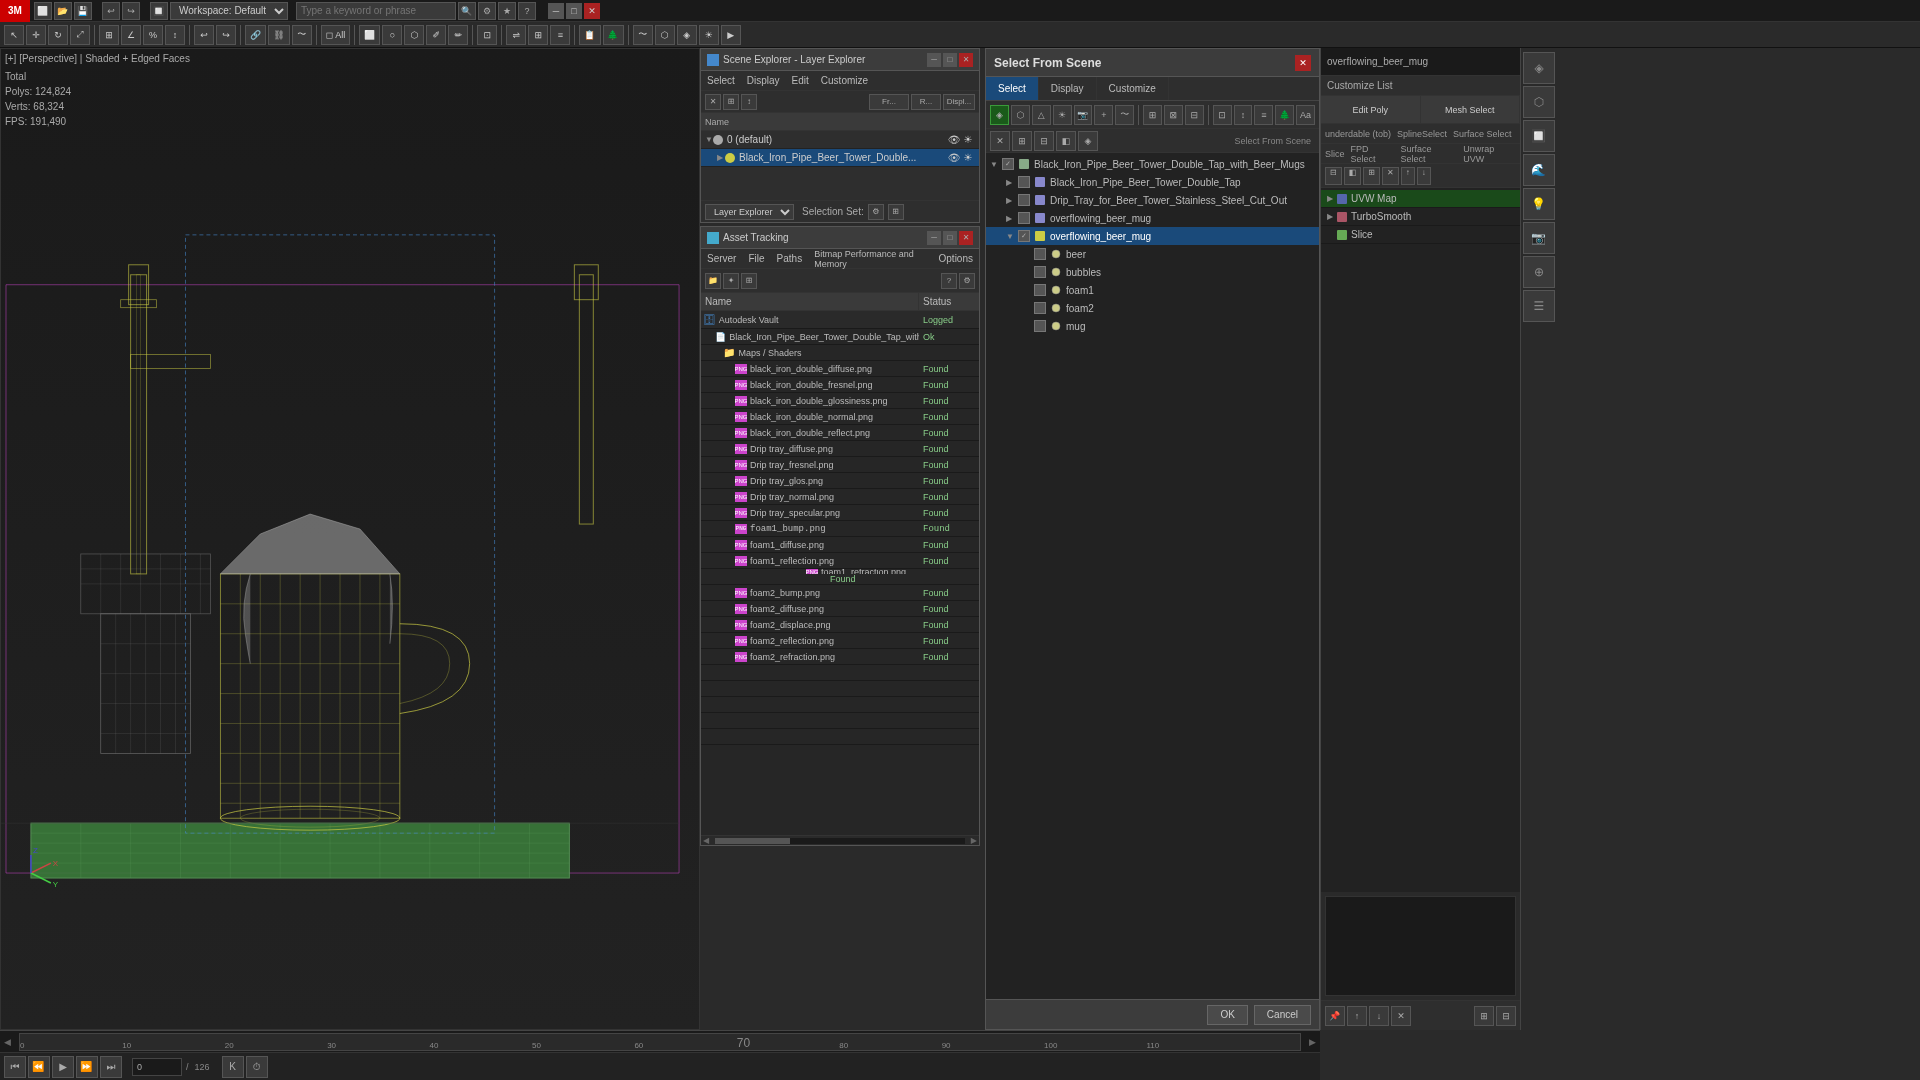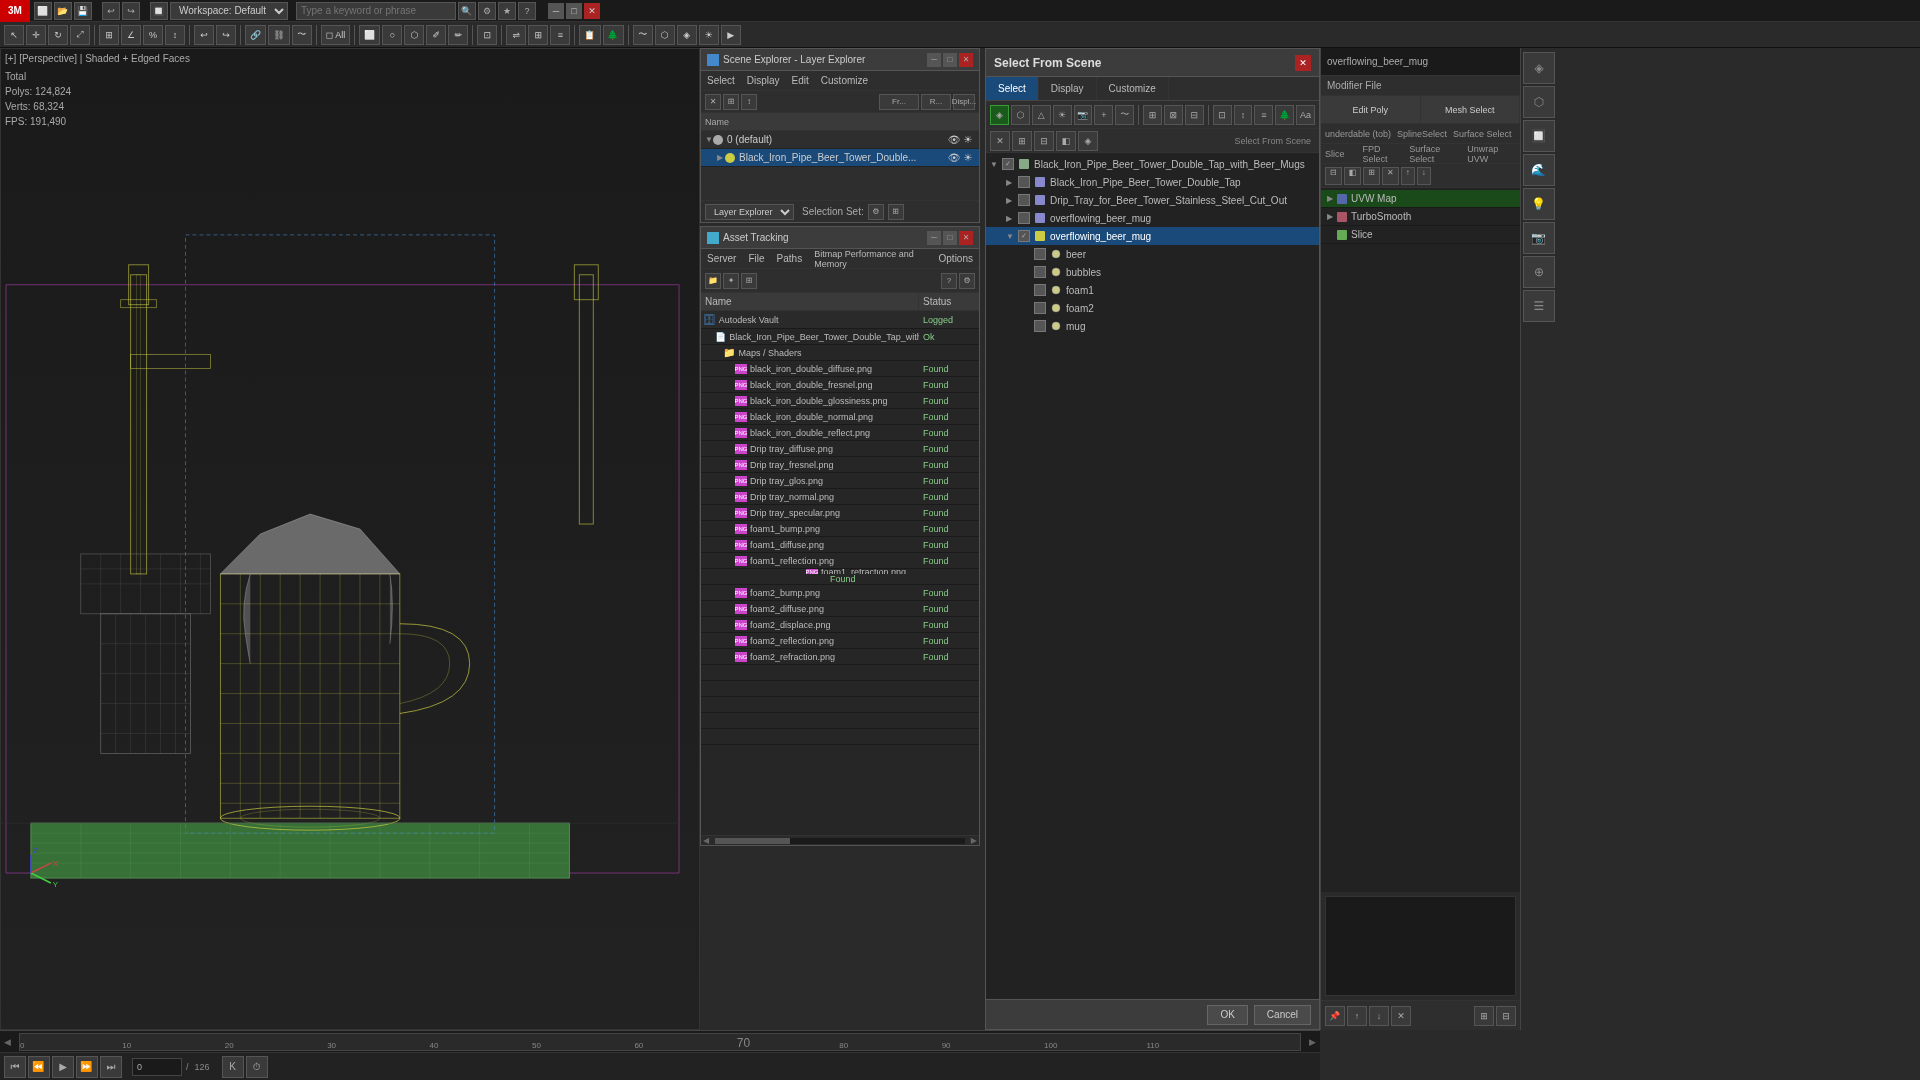--- a/index.html
+++ b/index.html
@@ -849,21 +849,21 @@
     <span class="panel-menu-item">Edit</span>
     <span class="panel-menu-item">Customize</span>
   </div>
   <div class="panel-toolbar">
     <div class="panel-tool-btn">✕</div>
     <div class="panel-tool-btn">⊞</div>
     <div class="panel-tool-btn">↕</div>
     <div style="flex:1"></div>
     <div class="panel-tool-btn" style="width:40px;font-size:8px;">Fr...</div>
     <div class="panel-tool-btn" style="width:30px;font-size:8px;">R...</div>
-    <div class="panel-tool-btn" style="width:22px;font-size:8px;">Displ...</div>
+    <div class="panel-tool-btn" style="width:32px;font-size:8px;">Displ...</div>
   </div>
   <div style="display:flex; height:18px; background:#3a3a3a; border-bottom:1px solid #333; font-size:9px; color:#aaa; padding:0 4px; align-items:center;">
     <span style="flex:1;">Name</span>
   </div>
   <div class="panel-content scroll-area" style="height:calc(100% - 104px);">
     <div class="layer-item">
       <span class="layer-expand">▼</span>
       <div class="layer-icon" style="background:#aaaaaa;width:10px;height:10px;border-radius:50%;"></div>
       <span class="layer-name">0 (default)</span>
       <div class="layer-visibility">👁</div>
@@ -1007,21 +1007,21 @@
       </div>
       <div class="asset-cell-status">Found</div>
     </div>
     <div class="asset-row" style="padding-left:32px;">
       <div class="asset-cell-name">
         <div class="asset-file-icon">PNG</div>
         <span>Drip tray_specular.png</span>
       </div>
       <div class="asset-cell-status">Found</div>
     </div>
-    <div class="asset-row" style="padding-left:32px;">
+    <div class="asset-row" style="padding-left:32px;font-family:Liberation Mono, monospace;">
       <div class="asset-cell-name">
         <div class="asset-file-icon">PNG</div>
         <span>foam1_bump.png</span>
       </div>
       <div class="asset-cell-status">Found</div>
     </div>
     <div class="asset-row" style="padding-left:32px;">
       <div class="asset-cell-name">
         <div class="asset-file-icon">PNG</div>
         <span>foam1_diffuse.png</span>
@@ -1239,33 +1239,33 @@
   <div class="sfs-bottom-bar">
     <button class="sfs-action-btn">OK</button>
     <button class="sfs-action-btn">Cancel</button>
   </div>
 </div>
 
 <div id="modifier-panel">
   <div class="modifier-header">
     <span class="modifier-header-text">overflowing_beer_mug</span>
   </div>
-  <div class="modifier-list-label">Modifier File</div>
+  <div class="modifier-list-label">Customize List</div>
   <div class="modifier-buttons">
     <button class="mod-btn">Edit Poly</button>
     <button class="mod-btn">Mesh Select</button>
   </div>
   <div style="height:20px; background:#2e2e2e; display:flex; align-items:center; padding:0 4px; border-bottom:1px solid #333; font-size:9px; color:#999;">
     <span style="cursor:pointer; margin-right:6px;">underdable (tob)</span>
     <span style="cursor:pointer; margin-right:6px;">SplineSelect</span>
     <span style="cursor:pointer;">Surface Select</span>
   </div>
   <div style="height:20px; background:#2e2e2e; display:flex; align-items:center; padding:0 4px; border-bottom:1px solid #333; font-size:9px; color:#999;">
     <span style="margin-right:6px;">Slice</span>
-    <span style="cursor:pointer; margin-right:6px;margin-left:12px;">FPD Select</span>
+    <span style="cursor:pointer; margin-right:6px;">FPD Select</span>
     <span style="cursor:pointer; margin-right:6px;">Surface Select</span>
     <span style="cursor:pointer;">Unwrap UVW</span>
   </div>
   <div class="modifier-secondary-btns">
     <div class="mod-sec-btn">⊟</div>
     <div class="mod-sec-btn">◧</div>
     <div class="mod-sec-btn">⊞</div>
     <div class="mod-sec-btn">✕</div>
     <div class="mod-sec-btn">↑</div>
     <div class="mod-sec-btn">↓</div>

